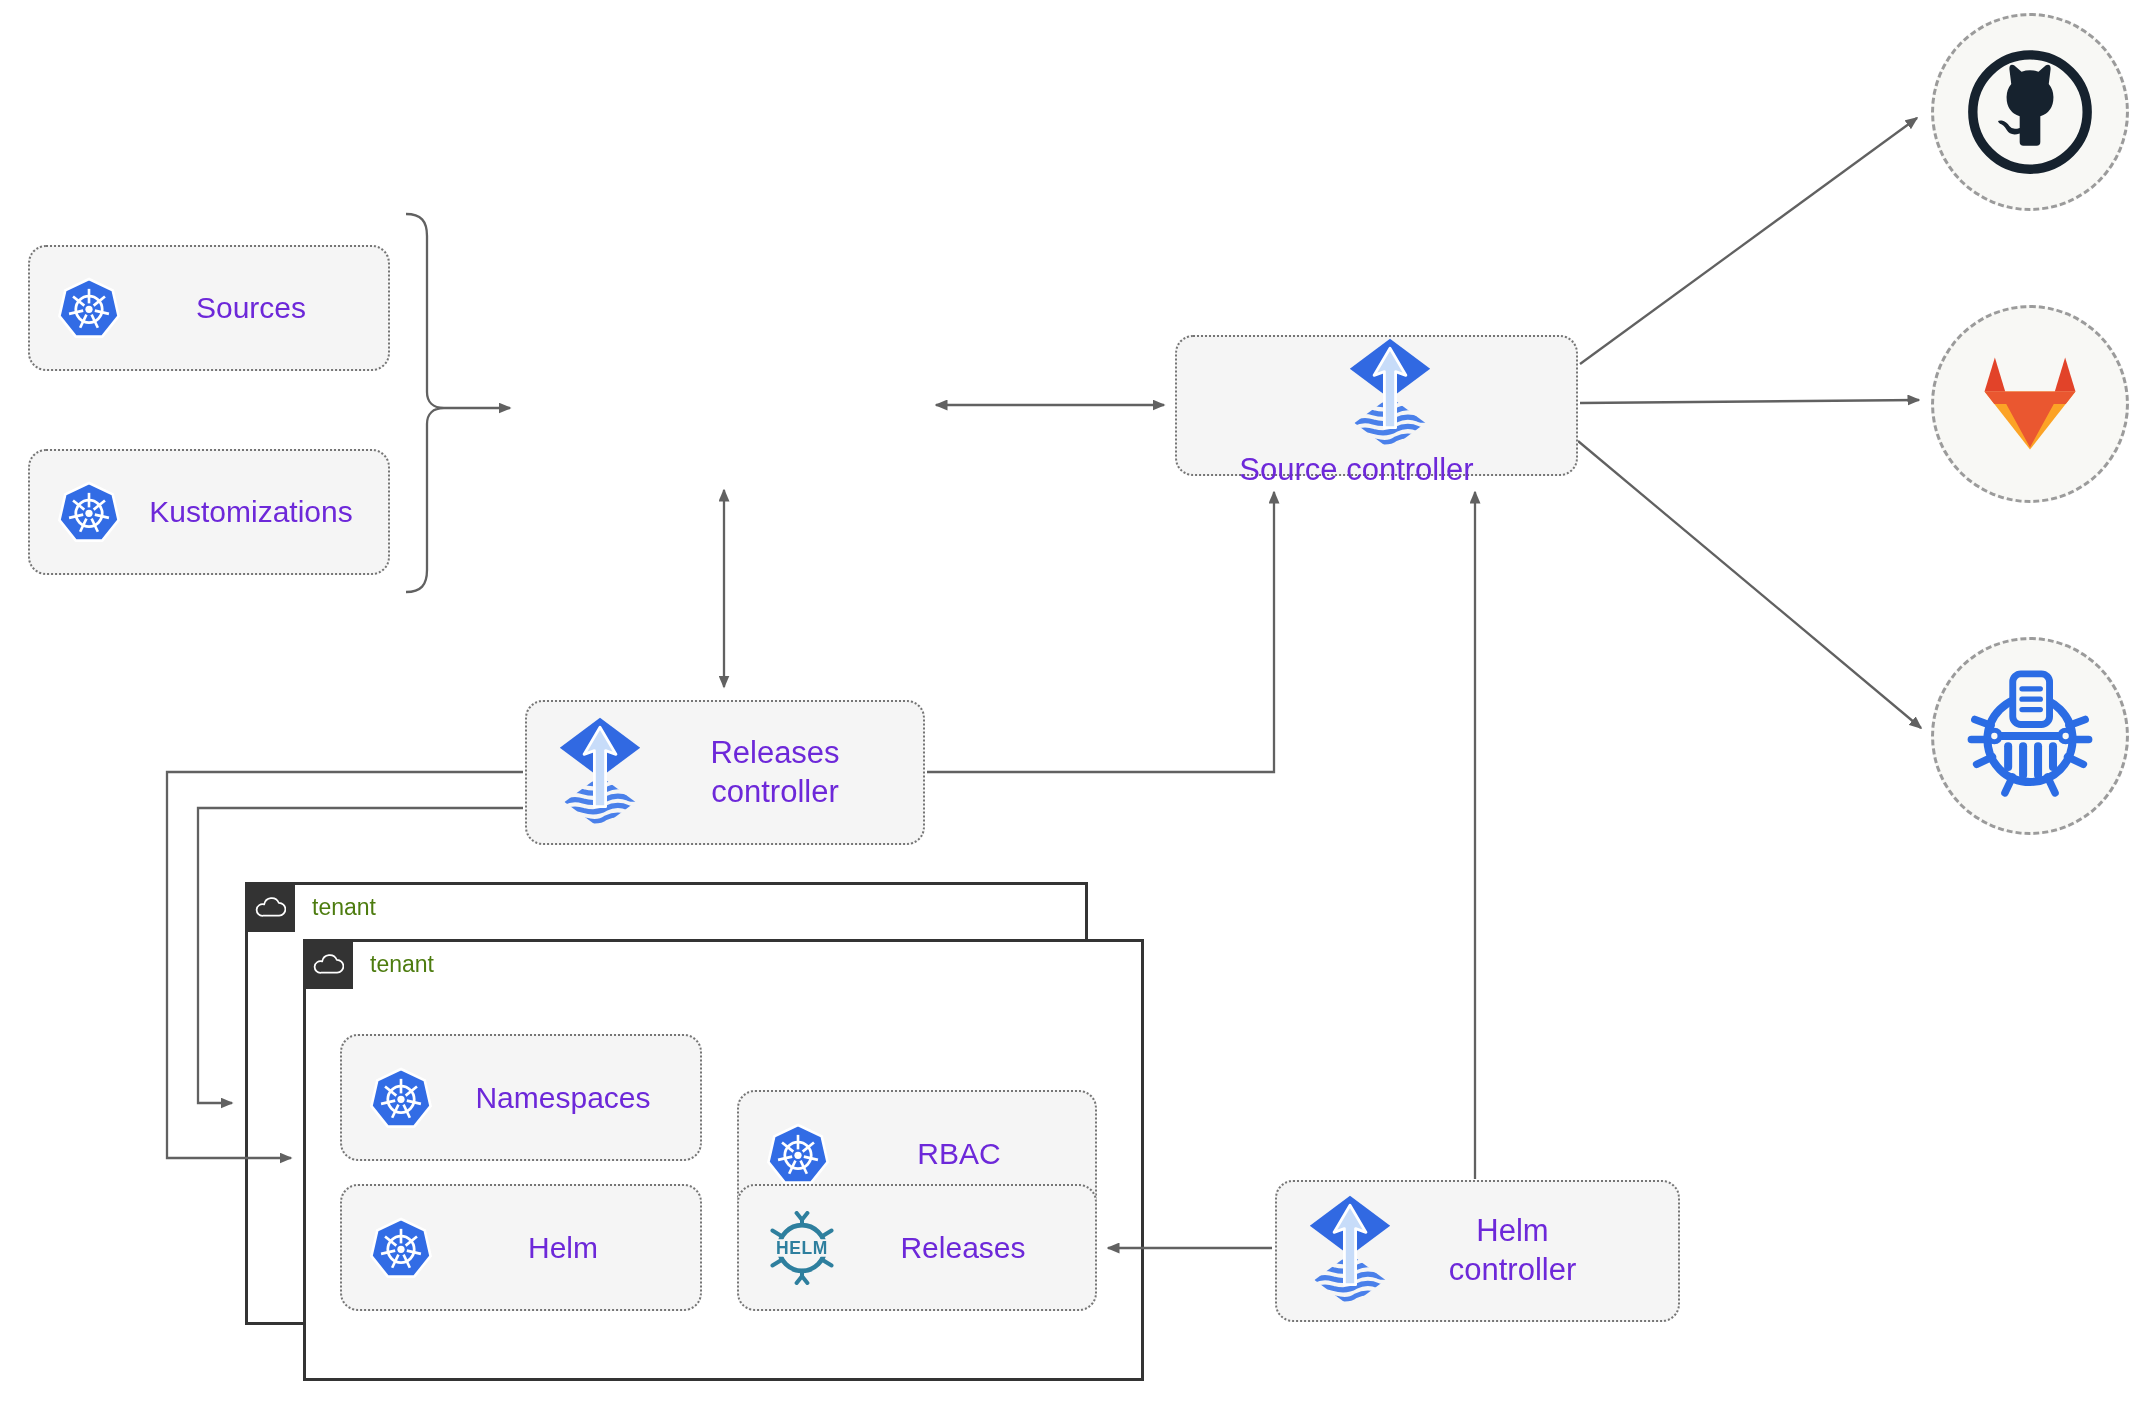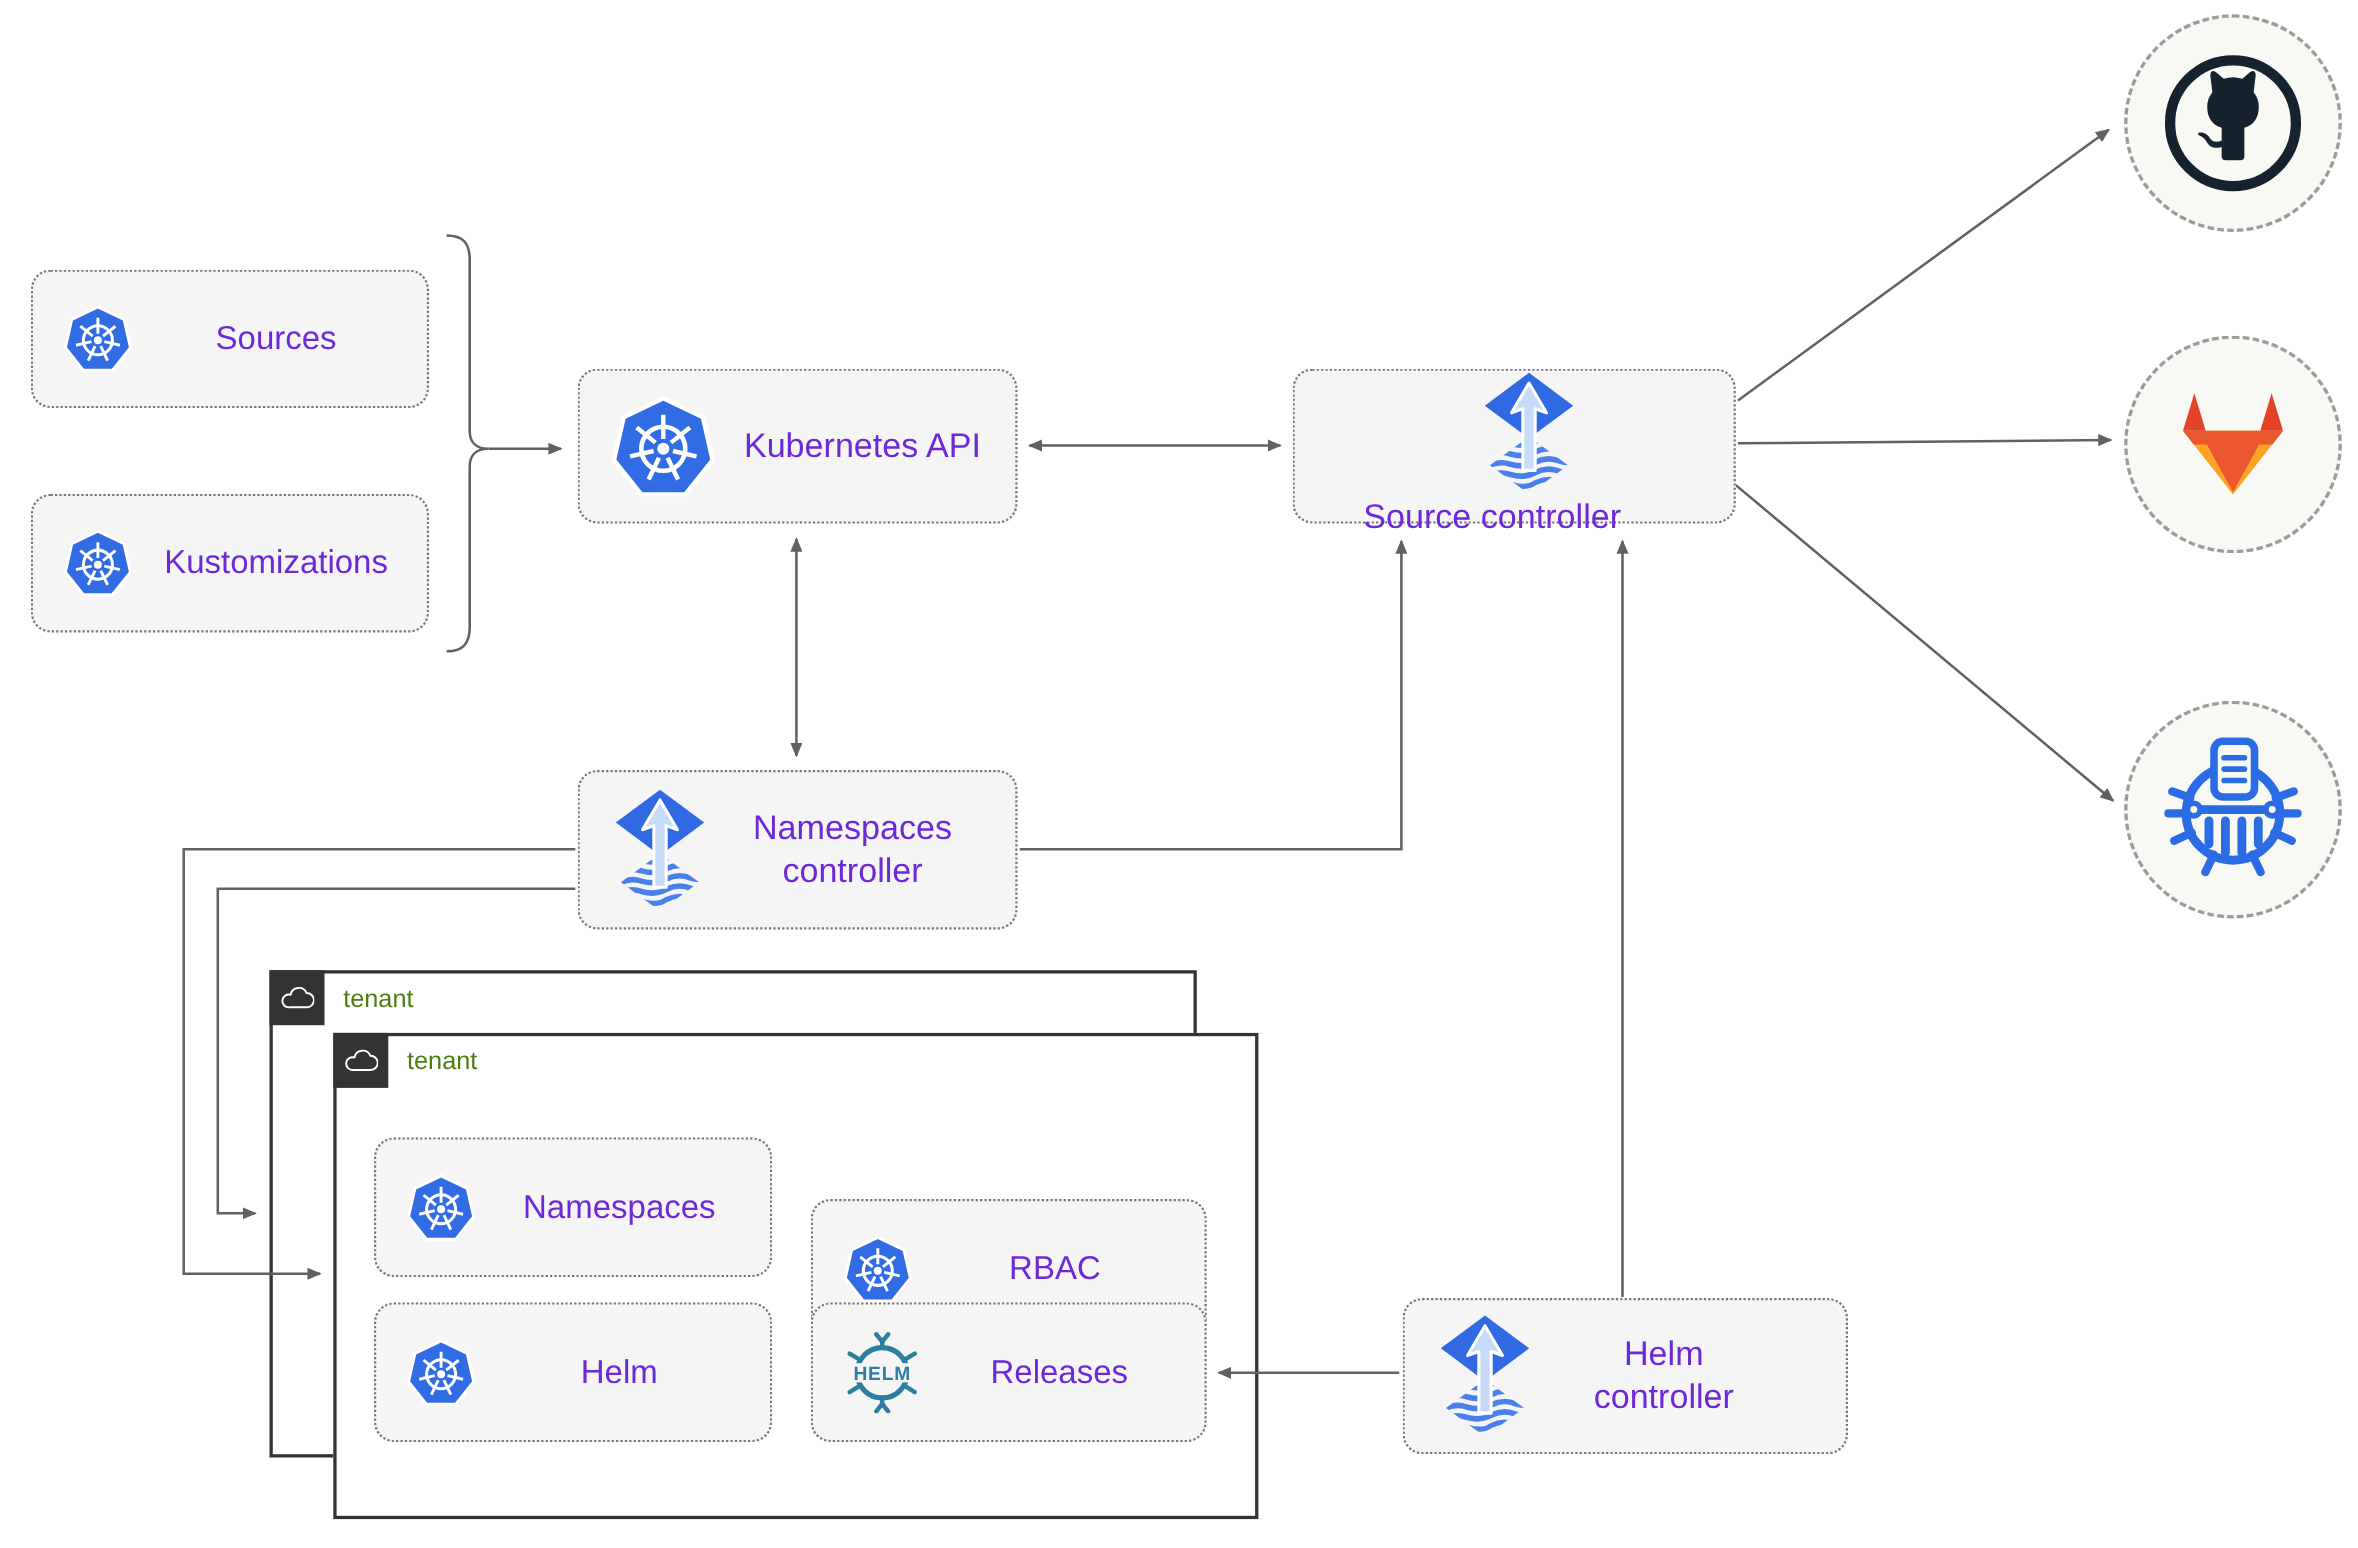--- a/index.html
+++ b/index.html
@@ -195,45 +195,37 @@
 
   <div class="node" style="left:28px;top:449px;width:362px;height:126px;">
     <span class="ic">
       <svg width="66" height="66">
           <use href="#sym-k8s"></use>
         </svg>
       </span>
     <span class="lbl">Kustomizations</span>
   </div>
 
-  <div class="node big" style="left:525px;top:335px;width:400px;height:141px;">
-    <span class="ic">
-      <svg width="100" height="100">
-          <use href="#sym-k8s"></use>
-        </svg>
-      </span>
-    <span class="lbl">Kubernetes API</span>
-  </div>
 
   <div class="node big" style="left:1175px;top:335px;width:403px;height:141px;flex-direction:column;">
     <span class="ic">
       <svg width="94" height="114">
           <use href="#sym-flux"></use>
         </svg>
       </span>
     <span class="lbl" style="padding:0 60px 0 20px;">Source controller</span>
   </div>
 
   <div class="node big" style="left:525px;top:700px;width:400px;height:145px;">
     <span class="ic">
       <svg width="94" height="114">
           <use href="#sym-flux"></use>
         </svg>
       </span>
-    <span class="lbl" style="padding:0 40px 0 20px;">Namespaces controller</span>
+    <span class="lbl" style="padding:0 40px 0 20px;">Releases controller</span>
   </div>
 
   <div class="node big" style="left:1275px;top:1180px;width:405px;height:142px;">
     <span class="ic">
       <svg width="94" height="114">
           <use href="#sym-flux"></use>
         </svg>
       </span>
     <span class="lbl" style="padding:0 70px 0 20px;">Helm controller</span>
   </div>

